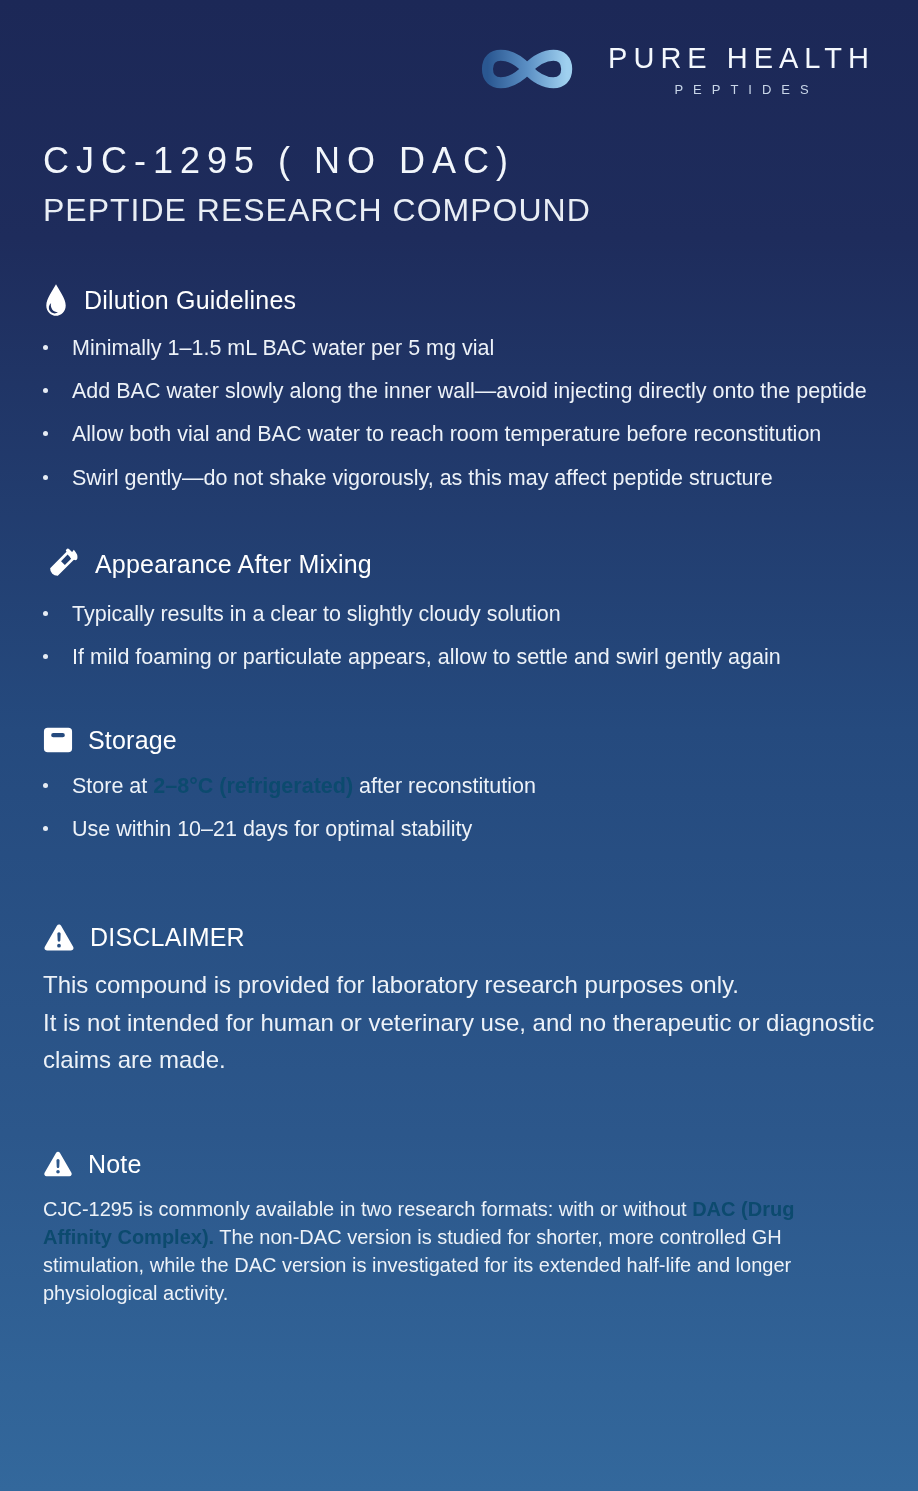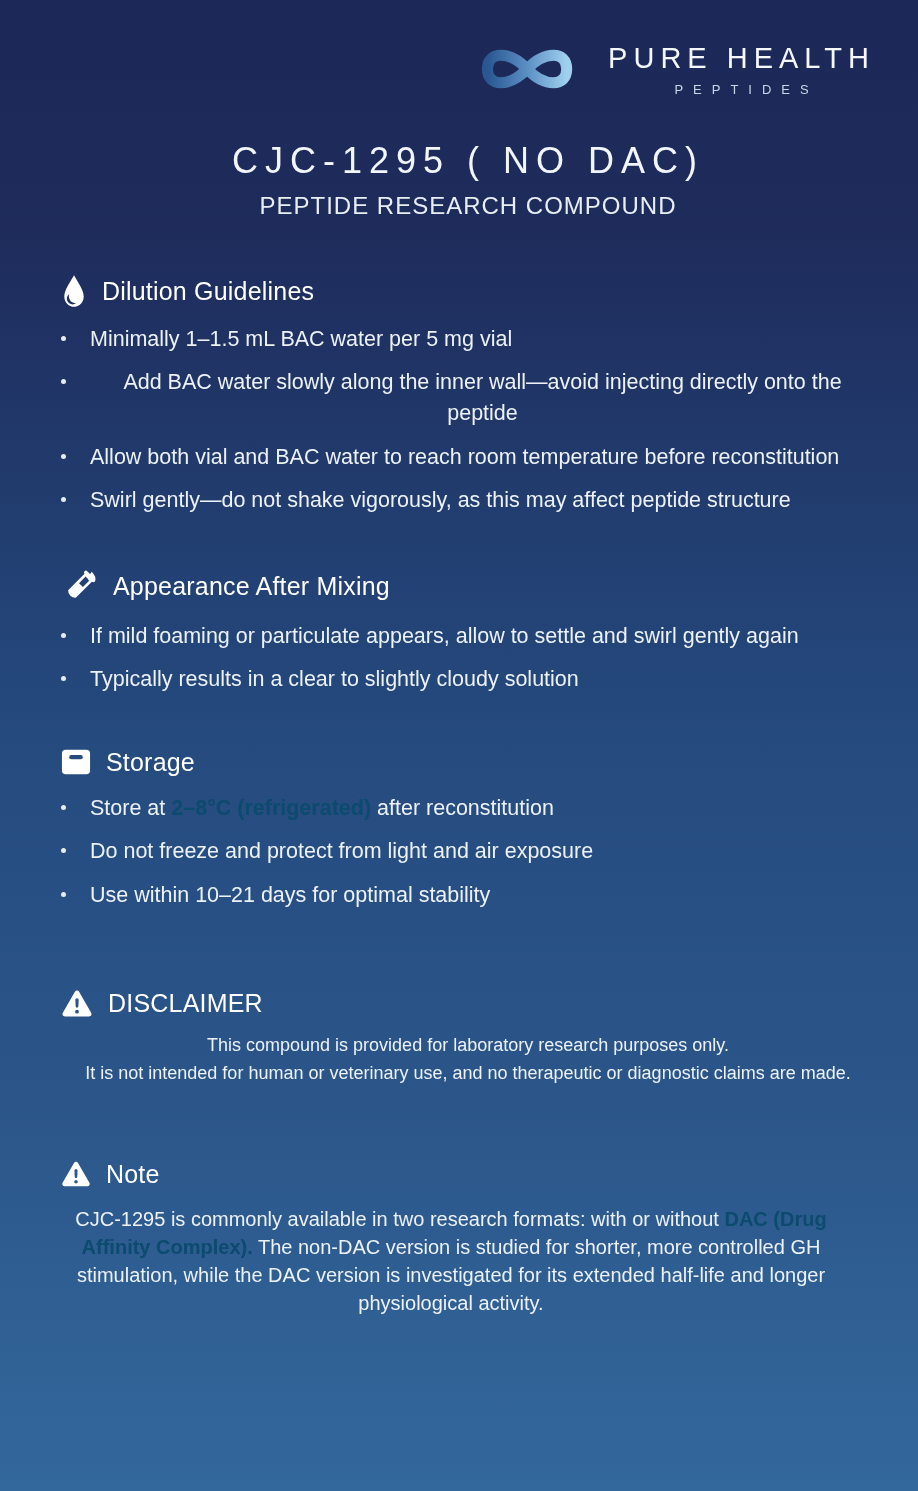--- a/index.html
+++ b/index.html
@@ -14,60 +14,60 @@
   *{margin:0;padding:0;box-sizing:border-box;}
   html,body{width:918px;}
   body{
     height:1491px;
     overflow:hidden;
     background:linear-gradient(to bottom,
       var(--bg_top) 0%, #1e2c5c 16%, var(--bg_mid) 49%, #2c578b 76%, var(--bg_bottom) 100%);
     font-family:"Liberation Sans", sans-serif;
     color:var(--body_text);
   }
-  .page{padding:34px 43px 0 61px;text-align:center;}
+  .page{padding:34px 43px 0 43px;}
 
   
   .brand{display:flex;align-items:center;gap:24px;width:-moz-fit-content;width:fit-content;margin-left:auto;margin-right:0;}
   .brand svg.infinity{width:112px;height:70px;display:block;}
   .brand-text{display:flex;flex-direction:column;align-items:center;}
   .brand-name{font-size:29px;font-weight:300;letter-spacing:6px;color:#f4f8fd;white-space:nowrap;}
   .brand-tagline{font-size:13px;font-weight:300;letter-spacing:10px;color:#c9d6e8;margin-top:7px;text-indent:10px;}
 
   
   h1.title{
     margin-top:36px;
     font-size:36px;
     font-weight:300;
     letter-spacing:7px;
     color:#f2f6fb;
     white-space:nowrap;
   }
-  .subtitle{margin-top:10px;font-size:24px;font-weight:300;letter-spacing:1px;color:#e9eef5;}
+  .subtitle{margin-top:10px;font-size:32px;font-weight:300;letter-spacing:1px;color:#e9eef5;}
 
   
   section{margin-top:46px;}
   section.first{margin-top:54px;}
   section.spaced{margin-top:72px;}
   .sec-head{display:flex;align-items:center;gap:15px;}
   .sec-head .icon{flex:none;display:flex;align-items:center;justify-content:center;}
   .sec-head .icon svg{display:block;}
   h2{font-size:25px;font-weight:400;color:var(--heading);letter-spacing:.2px;}
 
   ul.bullets{list-style:none;margin-top:10px;}
   ul.bullets li{
     display:flex;gap:24px;
     padding:6px 0;
     font-size:21.5px;line-height:1.45;color:var(--body_text);
   }
   .dot{flex:none;width:5px;height:5px;border-radius:50%;background:#e6ecf4;margin-top:12px;}
   .b{font-weight:700;color:#0c4a6e;}
 
   .paras{margin-top:14px;}
-  .para{font-size:18px;line-height:1.55;color:var(--body_text);}
+  .para{font-size:24px;line-height:1.55;color:var(--body_text);}
   .note-para{margin-top:16px;font-size:20px;line-height:1.4;max-width:780px;}
 </style>
 </head>
 <body>
 
 <div class="page">
 
   <header class="brand">
     <svg class="infinity" viewBox="0 0 120 76" aria-hidden="true">
       <defs>
@@ -132,26 +132,26 @@
           </g>
           <path fill="#ffffff" d="M40 5 c2.3 3.5 4.7 5.8 4.7 8.3 a4.7 4.7 0 0 1 -9.4 0 c0 -2.5 2.4 -4.8 4.7 -8.3 Z"></path>
         </svg>
       </span>
       <h2>Appearance After Mixing</h2>
     </div>
     <ul class="bullets">
 
         <li>
           <span class="dot"></span>
+          <span class="bt">Typically results in a clear to slightly cloudy solution</span>
+        </li>
+
+        <li>
+          <span class="dot"></span>
           <span class="bt">If mild foaming or particulate appears, allow to settle and swirl gently again</span>
-        </li>
-
-        <li>
-          <span class="dot"></span>
-          <span class="bt">Typically results in a clear to slightly cloudy solution</span>
         </li>
 
       </ul>
   </section>
 
   <section>
     <div class="sec-head">
       <span class="icon">
         <svg width="30" height="30" viewBox="0 0 32 32" aria-hidden="true">
           <path fill-rule="evenodd" fill="#ffffff" d="M5 3 h22 a4 4 0 0 1 4 4 v18 a4 4 0 0 1 -4 4 H5 a4 4 0 0 1 -4 -4 V7 a4 4 0 0 1 4 -4 Z
@@ -160,24 +160,20 @@
       </span>
       <h2>Storage</h2>
     </div>
     <ul class="bullets">
 
         <li>
           <span class="dot"></span>
           <span class="bt"><span>Store at </span><span class="b">2–8°C (refrigerated)</span><span> after reconstitution</span></span>
         </li>
 
-        <li>
-          <span class="dot"></span>
-          <span class="bt">Do not freeze and protect from light and air exposure</span>
-        </li>
 
         <li>
           <span class="dot"></span>
           <span class="bt">Use within 10–21 days for optimal stability</span>
         </li>
       </ul>
   </section>
 
   <section class="spaced">
     <div class="sec-head">

